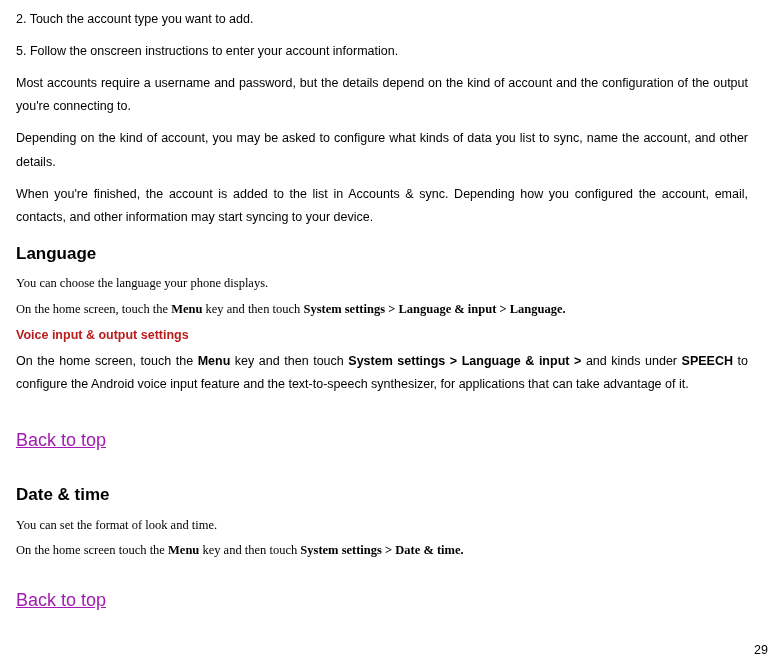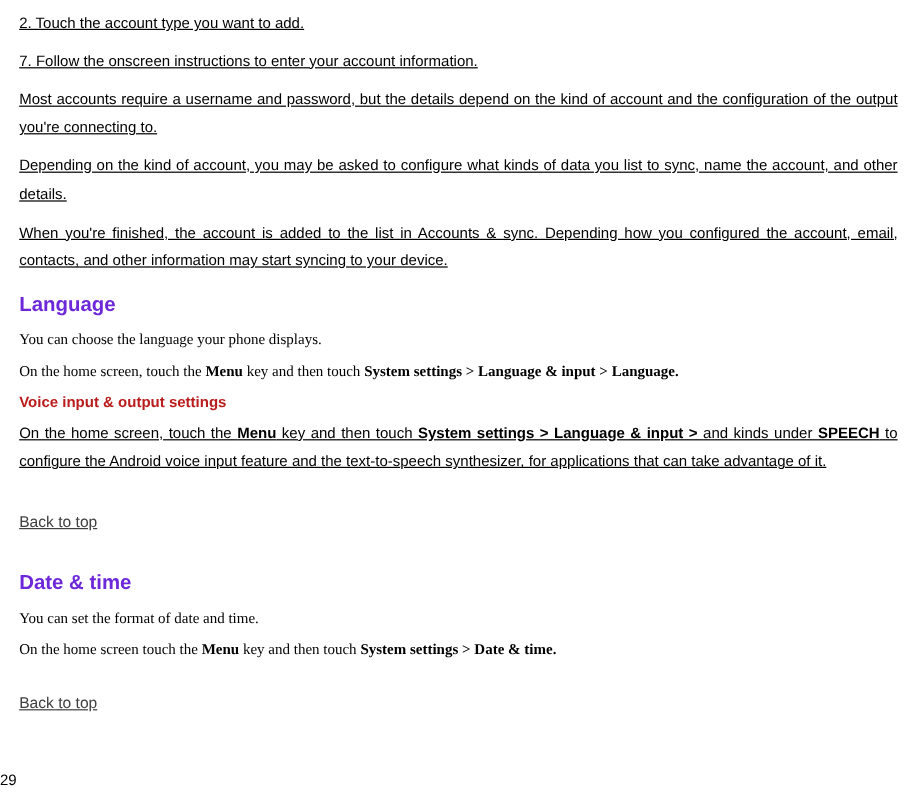--- a/index.html
+++ b/index.html
@@ -14,87 +14,86 @@
       color: #000;
       background: #fff;
       width: 768px;
       height: 671px;
       padding: 8px 20px 0 16px;
       position: relative;
     }
     .para {
       margin-bottom: 8px;
       text-align: justify;
-      text-decoration: underline;
     }
     .para-tight {
       margin-bottom: 2px;
       text-align: justify;
       font-family: Liberation Serif, serif;
     }
     h2 {
-      color: #6d28d9;
+      color: #000000;
       font-size: 17px;
       font-weight: bold;
       margin-top: 4px;
       margin-bottom: 2px;
     }
     .sub-heading {
       color: #b91c1c;
       font-weight: bold;
       font-size: 12.5px;
       margin-bottom: 2px;
     }
     a.back-to-top {
-      color: #404040;
-      font-size: 13px;
+      color: #a21caf;
+      font-size: 18px;
       display: inline-block;
       margin-top: 18px;
       margin-bottom: 18px;
     }
     .bold {
       font-weight: bold;
       margin-top: 34px;
     }
     .page-number {
       position: absolute;
       bottom: 8px;
       left: 0;
       right: 0;
-      text-align: left;
+      text-align: right;
       font-size: 12.5px;
     }
   </style>
 </head>
 <body>
 
 
 
 <p class="para">2. Touch the account type you want to add.</p>
-<p class="para">7. Follow the onscreen instructions to enter your account information.</p>
+<p class="para">5. Follow the onscreen instructions to enter your account information.</p>
 
 <p class="para">Most accounts require a username and password, but the details depend on the kind of account and the configuration of the output you're connecting to.</p>
 <p class="para">Depending on the kind of account, you may be asked to configure what kinds of data you list to sync, name the account, and other details.</p>
 <p class="para">When you're finished, the account is added to the list in Accounts &amp; sync. Depending how you configured the account, email, contacts, and other information may start syncing to your device.</p>
 
 <h2>Language</h2>
 <p class="para-tight">You can choose the language your phone displays.</p>
 <p class="para-tight">
   <span>On the home screen, touch the </span><span class="bold">Menu</span><span> key and then touch </span><span class="bold">System settings &gt; Language &amp; input &gt; Language.</span>
 </p>
 
 <p class="sub-heading">Voice input &amp; output settings</p>
 <p class="para">
   <span>On the home screen, touch the </span><span class="bold">Menu</span><span> key and then touch </span><span class="bold">System settings &gt; Language &amp; input &gt; </span><span>and kinds under </span><span class="bold">SPEECH</span><span> to configure the Android voice input feature and the text-to-speech synthesizer, for applications that can take advantage of it.</span>
 </p>
 
 <a href="#" class="back-to-top">Back to top</a>
 
 <h2>Date &amp; time</h2>
-<p class="para-tight">You can set the format of date and time.</p>
+<p class="para-tight">You can set the format of look and time.</p>
 <p class="para-tight">
   <span>On the home screen touch the </span><span class="bold">Menu</span><span> key and then touch </span><span class="bold">System settings &gt; Date &amp; time.</span>
 </p>
 
 <a href="#" class="back-to-top">Back to top</a>
 
 <div class="page-number">29</div>
 
 
 

